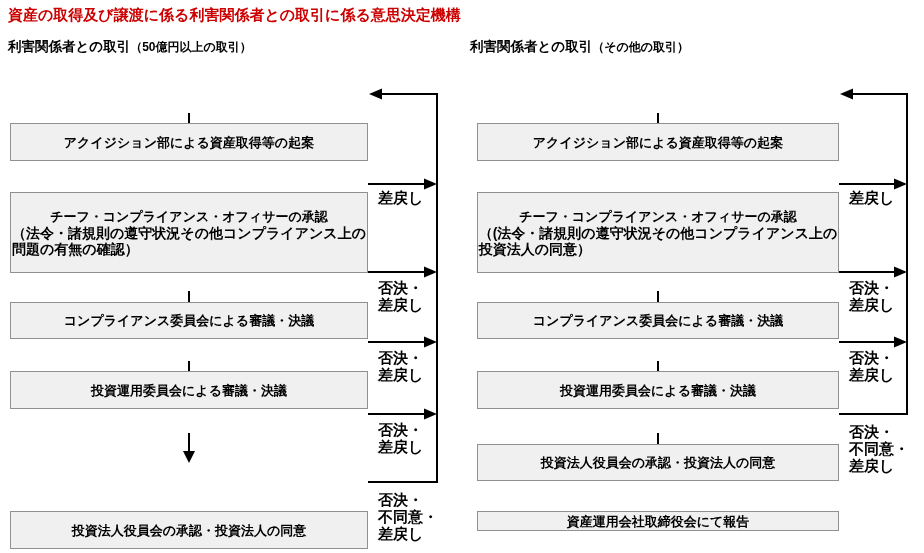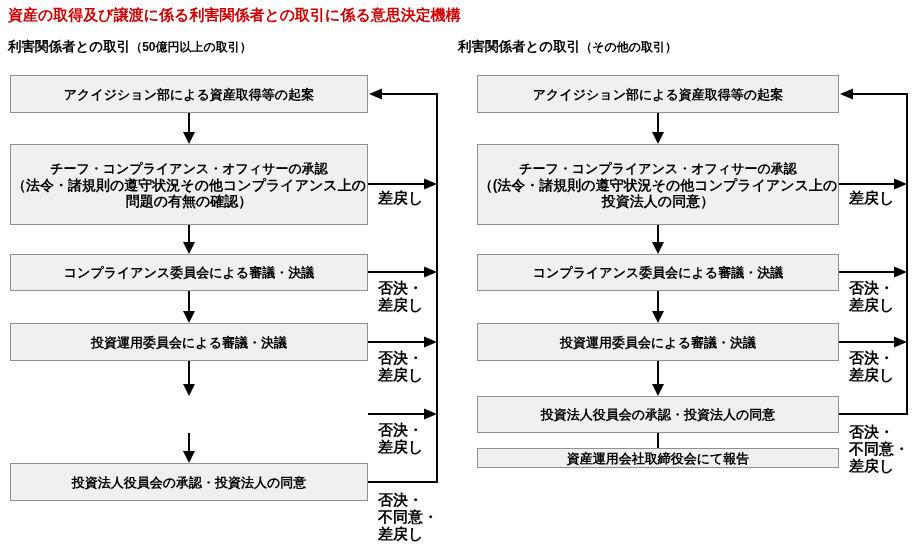--- a/index.html
+++ b/index.html
@@ -15,22 +15,22 @@
   }
   .subtitle{
     position:absolute;top:38px;font-size:13.5px;font-weight:bold;white-space:nowrap;
   }
   .subtitle .note{font-size:12px;}
   .box{
     position:absolute;
     background:var(--box-fill,#f0f0f0);
     border:1px solid var(--box-border,#909090);
     display:flex;flex-direction:column;align-items:center;justify-content:center;
-    text-align:center;box-sizing:border-box;
-    font-size:13px;font-weight:bold;line-height:17px;
+    box-sizing:border-box;
+    font-size:13px;font-weight:bold;line-height:17px;margin-top:48px;
   }
   .box .sub{
     font-size:14px;font-weight:bold;line-height:16px;white-space:pre-line;
   }
   .edge-label{
     position:absolute;font-size:15px;font-weight:bold;line-height:17px;
     white-space:pre-line;text-align:left;
   }
   svg.connectors{position:absolute;left:0;top:0;}
   svg.connectors line, svg.connectors path{stroke:var(--line-color,#000);stroke-width:2;fill:none;}
@@ -38,21 +38,21 @@
 </style>
 </head>
 <body>
 
 <div id="canvas">
 
   <div class="title">資産の取得及び譲渡に係る利害関係者との取引に係る意思決定機構</div>
 
   <div class="subtitle" style="left:8px;"><span>利害関係者との取引</span><span class="note">（50億円以上の取引）</span></div>
 
-  <div class="subtitle" style="left:458px;"><span>利害関係者との取引</span><span class="note">（その他の取引）</span></div>
+  <div class="subtitle" style="left:470px;"><span>利害関係者との取引</span><span class="note">（その他の取引）</span></div>
 
   <svg class="connectors" width="924" height="553">
 
     <g>
       <line x1="189" y1="113" x2="189" y2="133"></line>
         <polygon points="183,132 195,132 189,144"></polygon>
       <line x1="189" y1="225" x2="189" y2="243"></line>
         <polygon points="183,242 195,242 189,254"></polygon>
       <line x1="189" y1="291" x2="189" y2="312"></line>
         <polygon points="183,311 195,311 189,323"></polygon>
@@ -149,21 +149,21 @@
     </div>
 
   <div class="box" style="left:477px;top:323px;width:362px;height:38px">
       <span>投資運用委員会による審議・決議</span>
     </div>
 
   <div class="box" style="left:477px;top:396px;width:362px;height:37px">
       <span>投資法人役員会の承認・投資法人の同意</span>
     </div>
 
-  <div class="box" style="left:477px;top:448px;width:362px;height:20px">
+  <div class="box" style="left:477px;top:463px;width:362px;height:20px">
       <span>資産運用会社取締役会にて報告</span>
     </div>
 
   <div class="edge-label" style="left:849px;top:189px">差戻し</div>
   <div class="edge-label" style="left:849px;top:279px">否決・
 差戻し</div>
   <div class="edge-label" style="left:849px;top:349px">否決・
 差戻し</div>
   <div class="edge-label" style="left:849px;top:423px">否決・
 不同意・

